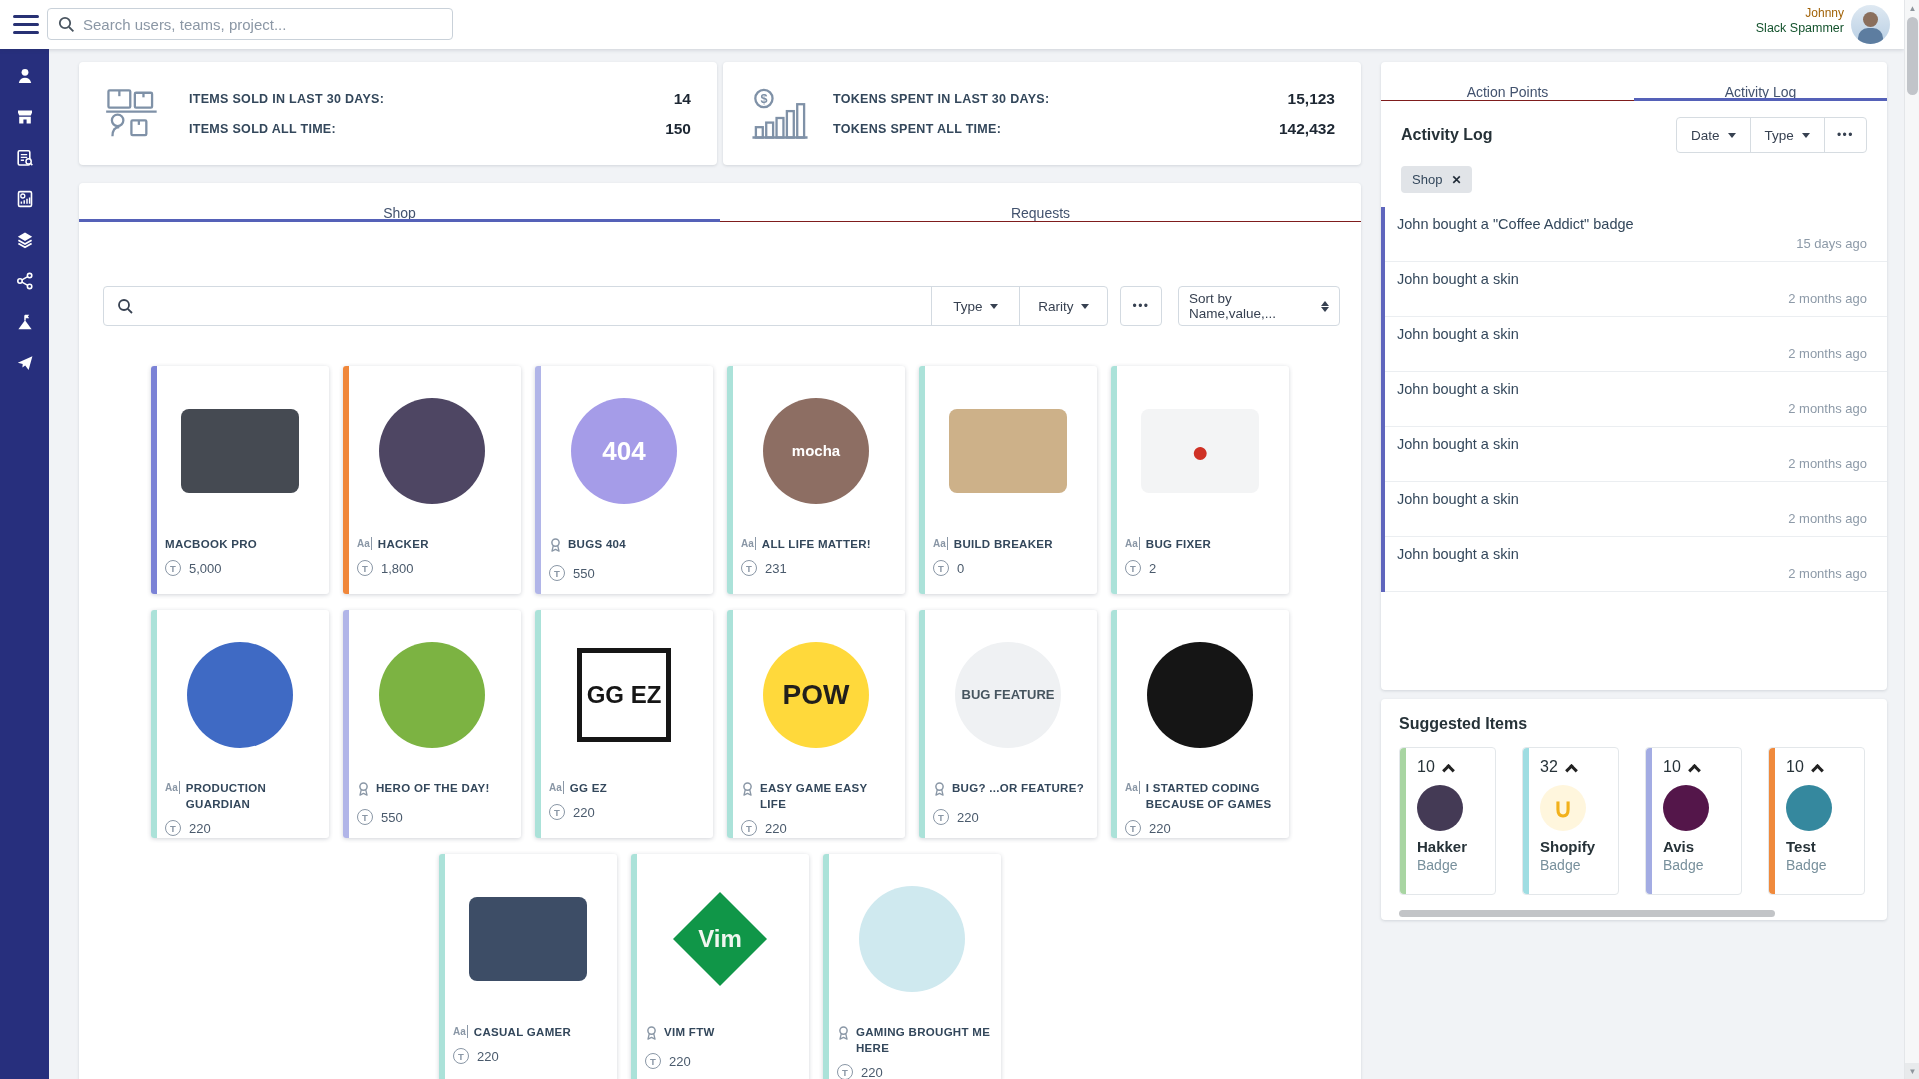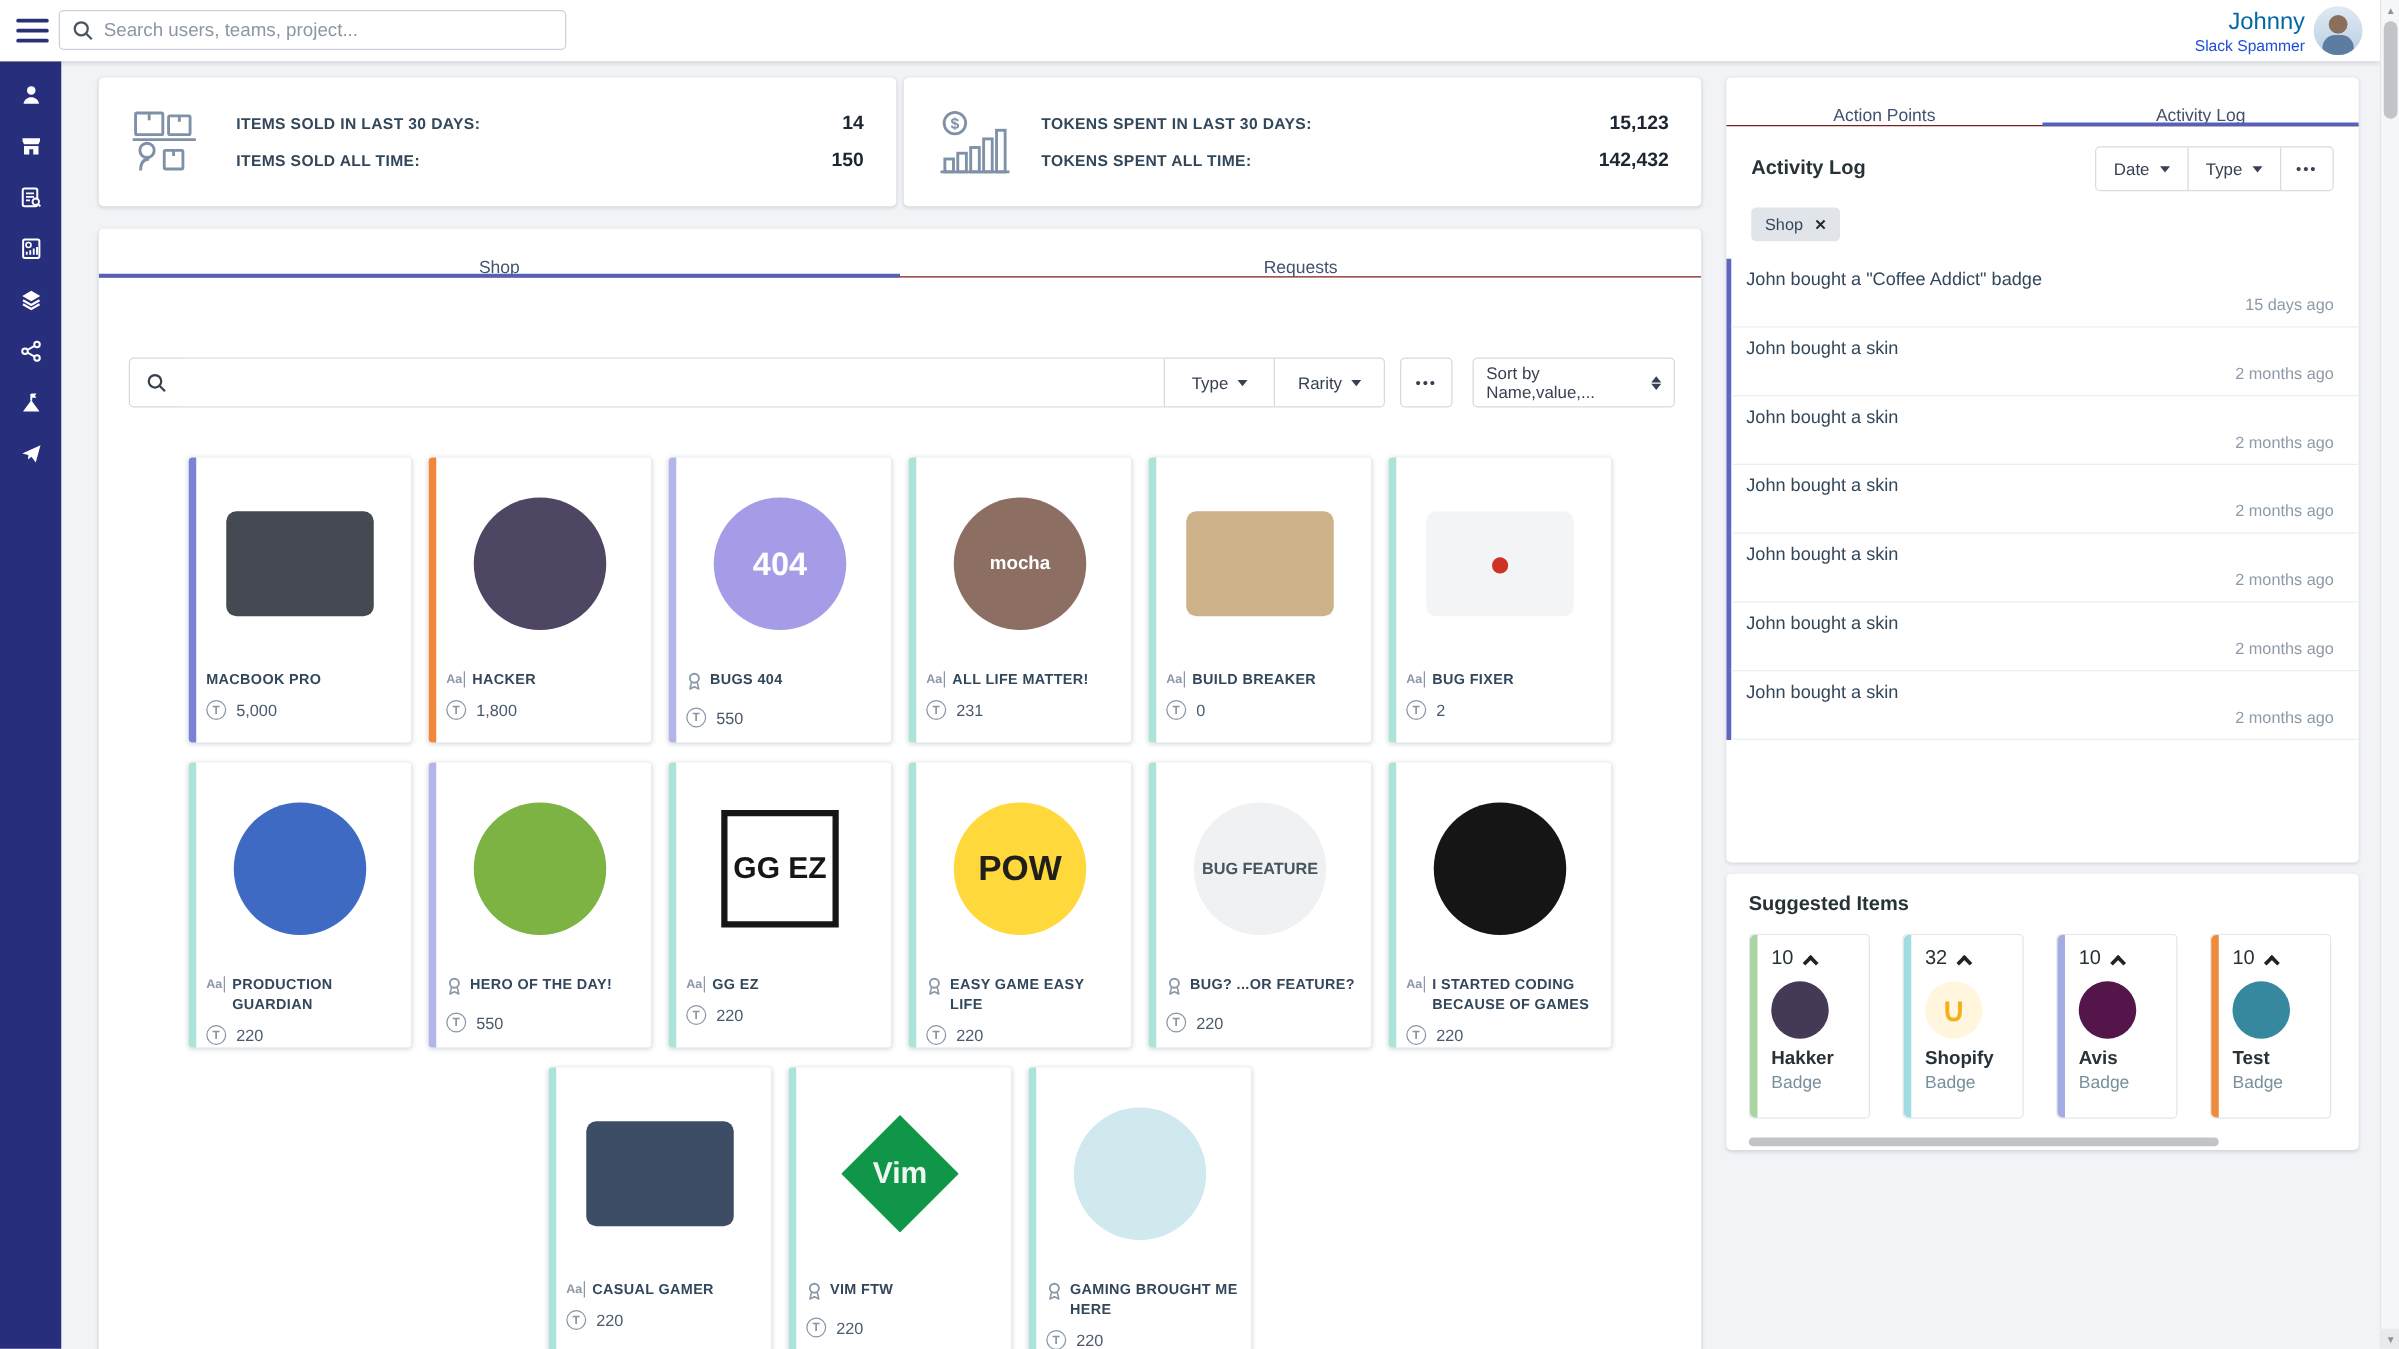--- a/index.html
+++ b/index.html
@@ -12,22 +12,22 @@
   .hamburger { width:26px; height:20px; margin-left:13px; display:flex; flex-direction:column;
     justify-content:space-between; cursor:pointer; }
   .hamburger span { display:block; height:3.4px; border-radius:2px; background:#283174; }
   .top-search { position:absolute; left:47px; top:8px; width:406px; height:32px;
     border:1px solid #c9d1d9; border-radius:4px; background:#fff; display:flex; align-items:center; }
   .top-search svg { margin:0 8px 0 10px; }
   .top-search input { border:none; outline:none; flex:1; font-size:15px; color:#33475b;
     font-family:"Liberation Sans", sans-serif; background:transparent; }
   .top-search input::placeholder { color:#8b97a5; }
   .top-user { position:absolute; right:60px; top:6px; text-align:right; line-height:1.25; }
-  .top-user .uname { font-size:19px; color:#0369a1; }
-  .top-user .urole { font-size:12.5px; color:#1d4ed8; }
+  .top-user .uname { font-size:12px; color:#a16207; }
+  .top-user .urole { font-size:12.5px; color:#14532d; }
   .avatar { position:absolute; right:14px; top:5px; width:39px; height:39px; border-radius:50%;
     background:linear-gradient(180deg,#dfe9f2 0%,#b9cfe4 100%); overflow:hidden; }
   .avatar::before { content:""; position:absolute; left:12px; top:7px; width:15px; height:15px;
     border-radius:50%; background:#8a6f5d; }
   .avatar::after { content:""; position:absolute; left:7px; top:23px; width:25px; height:16px;
     border-radius:10px 10px 0 0; background:#5d7da0; }
 
   
   .vscrollbar { position:absolute; right:0; top:0; width:15px; height:1079px; background:#f6f7f8;
     border-left:1px solid #e4e6e9; z-index:40; }

